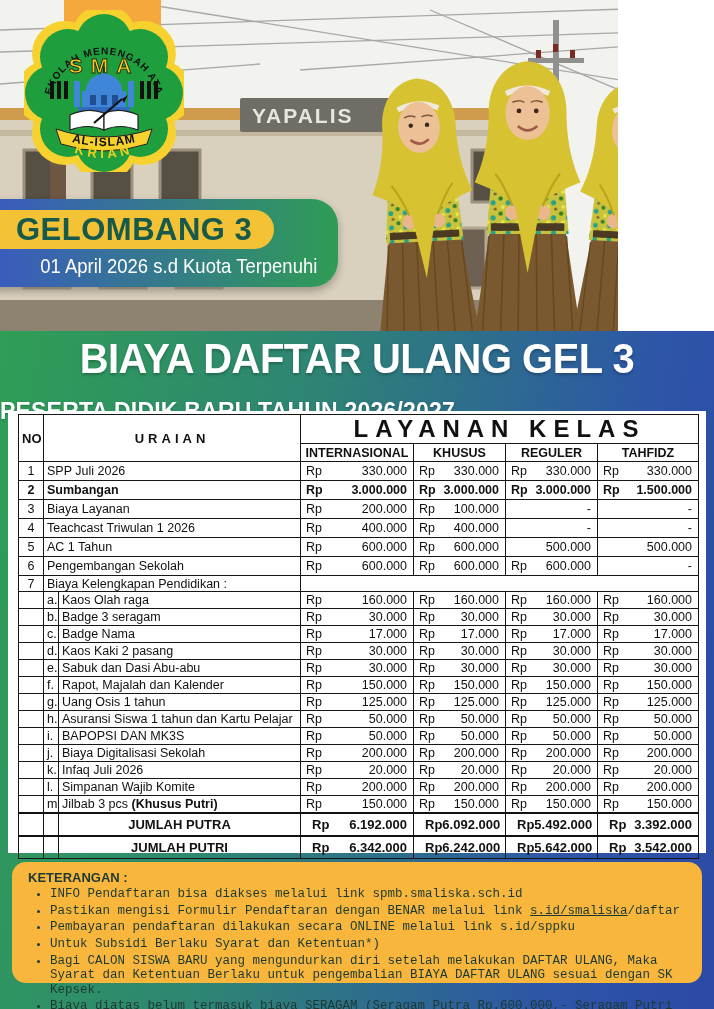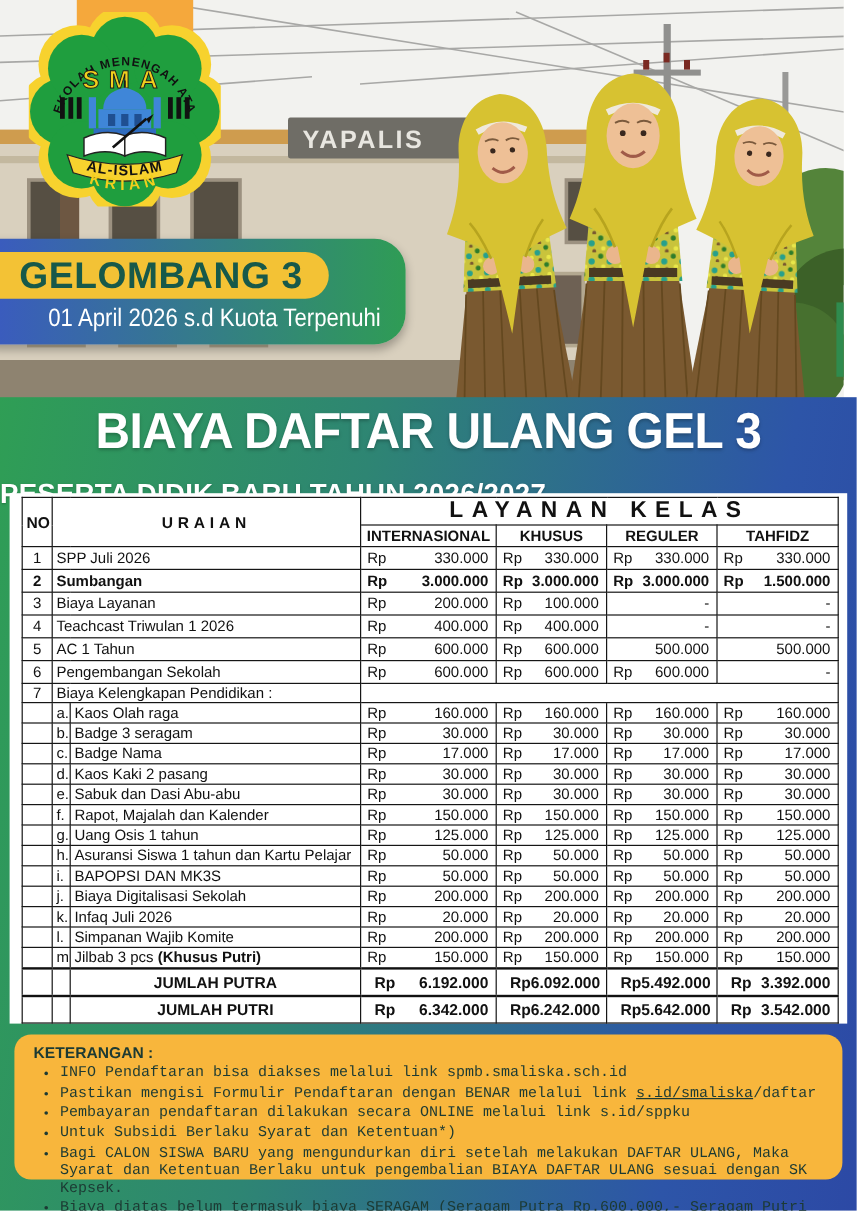--- a/index.html
+++ b/index.html
@@ -1,19 +1,19 @@
 <!DOCTYPE html>
 <html><head>
 <meta charset="utf-8">
 <style>
   html,body{margin:0;padding:0;width:714px;height:1009px;font-family:"Liberation Sans",sans-serif;}
   .poster{position:relative;width:714px;height:1009px;overflow:hidden;background:#fff;}
 
   
-  .photo{position:absolute;top:0;left:0;width:703px;height:332px;background:#f2f2ef;overflow:hidden;}
+  .photo{position:absolute;top:0;left:0;width:618px;height:332px;background:#f2f2ef;overflow:hidden;}
   .ribbon{position:absolute;left:64px;top:0;width:97px;height:58px;background:#f5a83c;z-index:3;}
   .logo{position:absolute;left:24px;top:10px;width:160px;height:162px;z-index:4;}
 
   
   .gel-box{position:absolute;left:-26px;top:199px;width:364px;height:88px;border-radius:26px;
            background:linear-gradient(to right,#3b57c5,#2f9c55);box-shadow:0 4px 8px rgba(0,0,0,.28);z-index:5;}
   .gel-pill{position:absolute;left:8px;top:11px;height:39px;min-width:242px;background:#f3c235;
             border-radius:8px 20px 20px 8px;display:flex;align-items:center;padding:0 22px 0 34px;box-sizing:border-box;}
   .gel-pill span{font-size:31px;font-weight:bold;color:#17594a;letter-spacing:.5px;white-space:nowrap;}
   .gel-date{position:absolute;left:48px;right:12px;top:55px;text-align:center;color:#fff;font-size:21px;
@@ -25,21 +25,21 @@
   .title1{margin-top:4px;text-align:center;color:#fff;font-weight:bold;font-size:42px;white-space:nowrap;
           transform:scaleX(.95);transform-origin:center;letter-spacing:-.5px;text-shadow:0 2px 3px rgba(0,0,0,.25);}
   .title2{color:#fff;font-weight:bold;font-size:23px;margin-top:15px;letter-spacing:.2px;
           text-shadow:0 1px 2px rgba(0,0,0,.25);}
 
   
   .panel{position:absolute;top:80px;left:8px;width:698px;height:442px;background:#fff;}
   table.fee{border-collapse:collapse;table-layout:fixed;width:678px;margin:3px 0 0 10px;color:#111;font-size:12.5px;padding-left:16px;}
   table.fee th,table.fee td{border:1px solid #161616;padding:0 3px;overflow:hidden;white-space:nowrap;}
   table.fee thead th{border-width:1.6px;font-weight:bold;}
-  th.h-group{font-size:19px;letter-spacing:7px;height:22px;margin-left:20px;}
+  th.h-group{font-size:24px;letter-spacing:7px;height:22px;margin-left:20px;}
   th.h-no,th.h-uraian{font-size:13px;}
   th.h-uraian{letter-spacing:4px;}
   th.h-col{font-size:12.5px;height:17px;}
   tr.r-main td{height:18px;}
   tr.r-sec td{height:15px;}
   tr.r-sub td{height:16px;}
   td.c-no{text-align:center;}
   td.c-letter{padding:0 1px;}
   .vc{display:flex;justify-content:space-between;}
   .vc .rp{padding-left:2px;}

